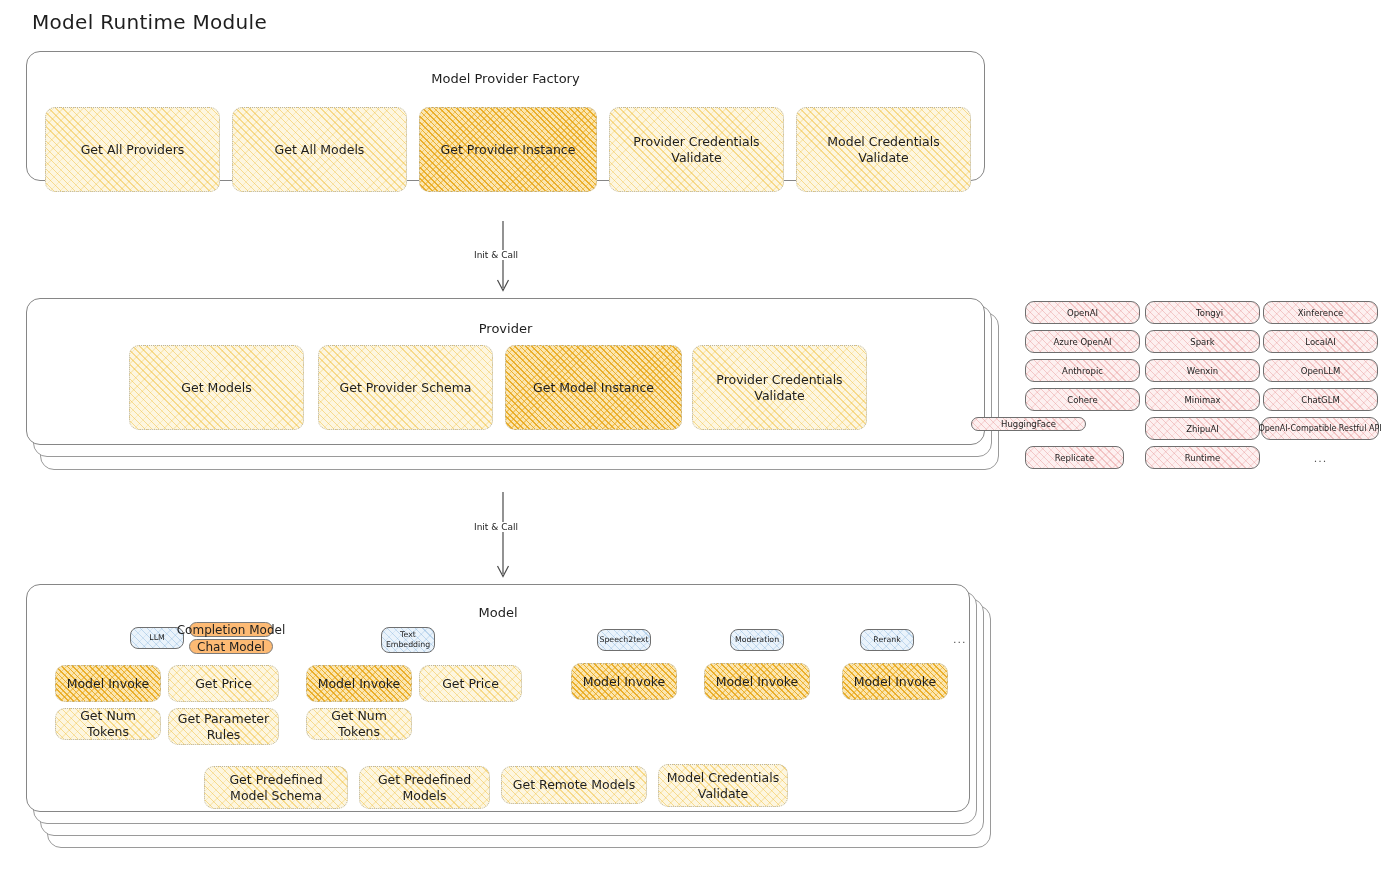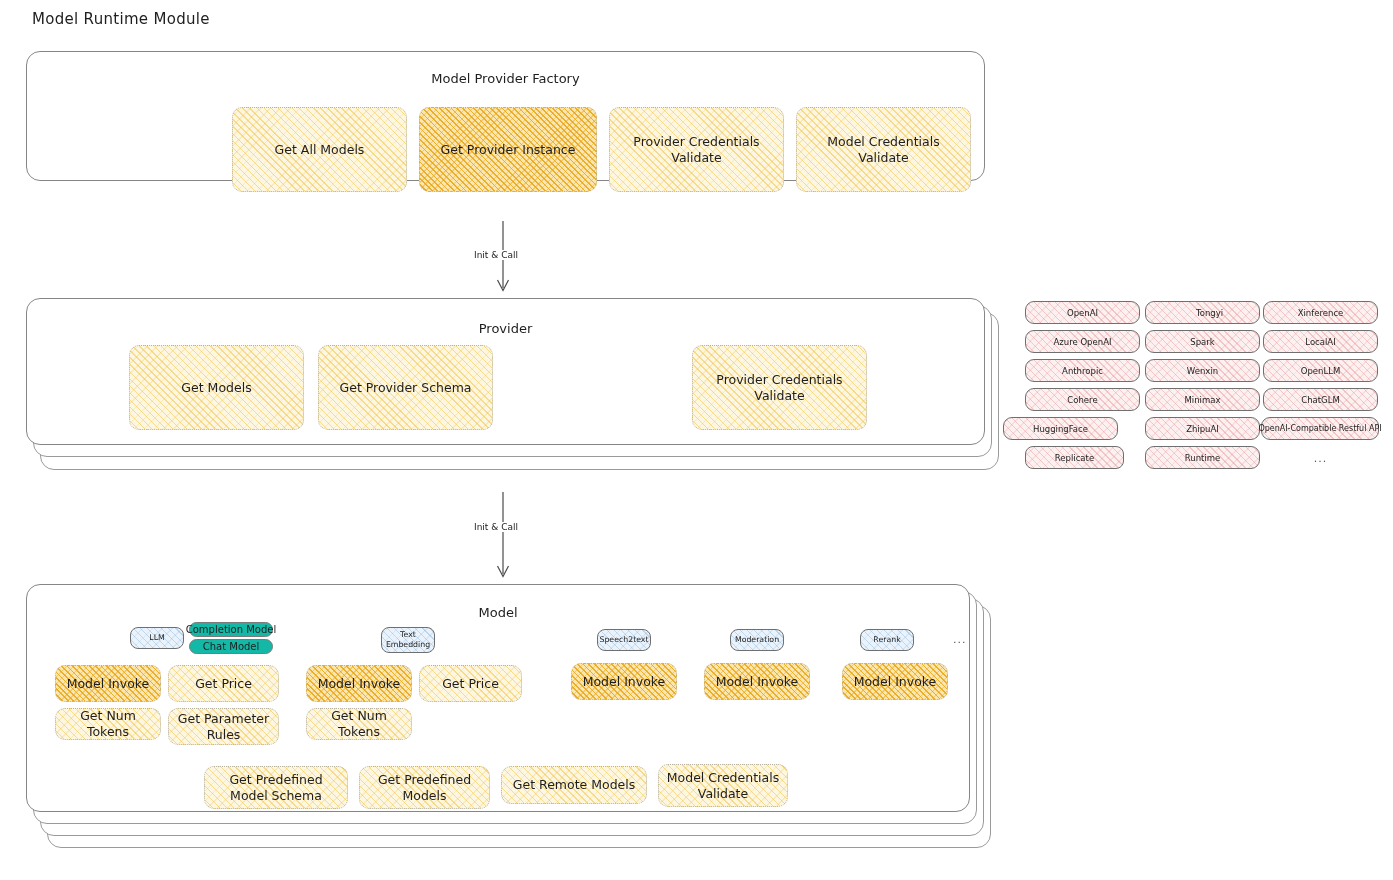--- a/index.html
+++ b/index.html
@@ -40,21 +40,21 @@
     background-image:
       repeating-linear-gradient(45deg, rgba(90,150,205,.30) 0 1px, rgba(0,0,0,0) 1px 5px),
       repeating-linear-gradient(-45deg, rgba(90,150,205,.14) 0 1px, rgba(0,0,0,0) 1px 7px);
   }
 
   
   #page-title {
     position: absolute;
     left: 32px;
     top: 10px;
-    font-size: 15px;
+    font-size: 20px;
     letter-spacing: .3px;
     color: #1e1e1e;
   }
 
   
   .card {
     position: absolute;
     border: 1.3px solid #868686;
     border-radius: 14px;
     background: #ffffff;
@@ -124,26 +124,26 @@
     justify-content: center;
     text-align: center;
     font-size: 7.8px;
     line-height: 1.25;
     color: #1e1e1e;
   }
   .badge-white {
     position: absolute;
     border: 1.2px solid #7a7a7a;
     border-radius: 8px;
-    background: #14b8a6;
+    background: #fdba74;
     box-sizing: border-box;
     display: flex;
     align-items: center;
     justify-content: center;
-    font-size: 10px;
+    font-size: 12px;
     color: #1e1e1e;
     white-space: nowrap;
   }
   .dots {
     position: absolute;
     font-size: 11px;
     color: #555;
     letter-spacing: 1px;
   }
 
@@ -159,20 +159,23 @@
   }
 </style>
 </head>
 <body>
 
 <div id="page-title">Model Runtime Module</div>
 
 <div class="card" style="left:26px; top:51px; width:959px; height:130px;">
   <div class="card-title" style="top:19px;">Model Provider Factory</div>
 
+  <div class="mbox hatch-yellow" style="left:18px; top:55px; width:175px; height:85px;">
+    <span>Get All Providers</span>
+  </div>
   <div class="mbox hatch-yellow" style="left:205px; top:55px; width:175px; height:85px;">
     <span>Get All Models</span>
   </div>
   <div class="mbox hatch-yellow-strong" style="left:392px; top:55px; width:178px; height:85px;">
     <span>Get Provider Instance</span>
   </div>
   <div class="mbox hatch-yellow" style="left:582px; top:55px; width:175px; height:85px;">
     <span>Provider Credentials Validate</span>
   </div>
   <div class="mbox hatch-yellow" style="left:769px; top:55px; width:175px; height:85px;">
@@ -192,38 +195,41 @@
 <div class="card-shadowlayer" style="left:33px; top:305px; width:959px; height:152px;"></div>
 <div class="card" style="left:26px; top:298px; width:959px; height:147px;">
   <div class="card-title" style="top:22px;">Provider</div>
 
   <div class="mbox hatch-yellow" style="left:102px; top:46px; width:175px; height:85px;">
     <span>Get Models</span>
   </div>
   <div class="mbox hatch-yellow" style="left:291px; top:46px; width:175px; height:85px;">
     <span>Get Provider Schema</span>
   </div>
+  <div class="mbox hatch-yellow-strong" style="left:478px; top:46px; width:177px; height:85px;">
+    <span>Get Model Instance</span>
+  </div>
   <div class="mbox hatch-yellow" style="left:665px; top:46px; width:175px; height:85px;">
     <span>Provider Credentials Validate</span>
   </div>
 </div>
 
 <div class="chip hatch-pink" style="left:1025px; top:301px; width:115px; height:23px;">
   <span>OpenAI</span>
 </div>
 <div class="chip hatch-pink" style="left:1025px; top:330px; width:115px; height:23px;">
   <span>Azure OpenAI</span>
 </div>
 <div class="chip hatch-pink" style="left:1025px; top:359px; width:115px; height:23px;">
   <span>Anthropic</span>
 </div>
 <div class="chip hatch-pink" style="left:1025px; top:388px; width:115px; height:23px;">
   <span>Cohere</span>
 </div>
-<div class="chip hatch-pink" style="left:1003px; top:417px; width:115px; height:23px;">
+<div class="chip hatch-pink" style="left:971px; top:417px; width:115px; height:14px;">
   <span>HuggingFace</span>
 </div>
 <div class="chip hatch-pink" style="left:1025px; top:446px; width:99px; height:23px;border-radius:8px;">
   <span>Replicate</span>
 </div>
 
 <div class="chip hatch-pink" style="left:1145px; top:301px; width:115px; height:23px;padding-left:14px;">
   <span>Tongyi</span>
 </div>
 <div class="chip hatch-pink" style="left:1145px; top:330px; width:115px; height:23px;">

